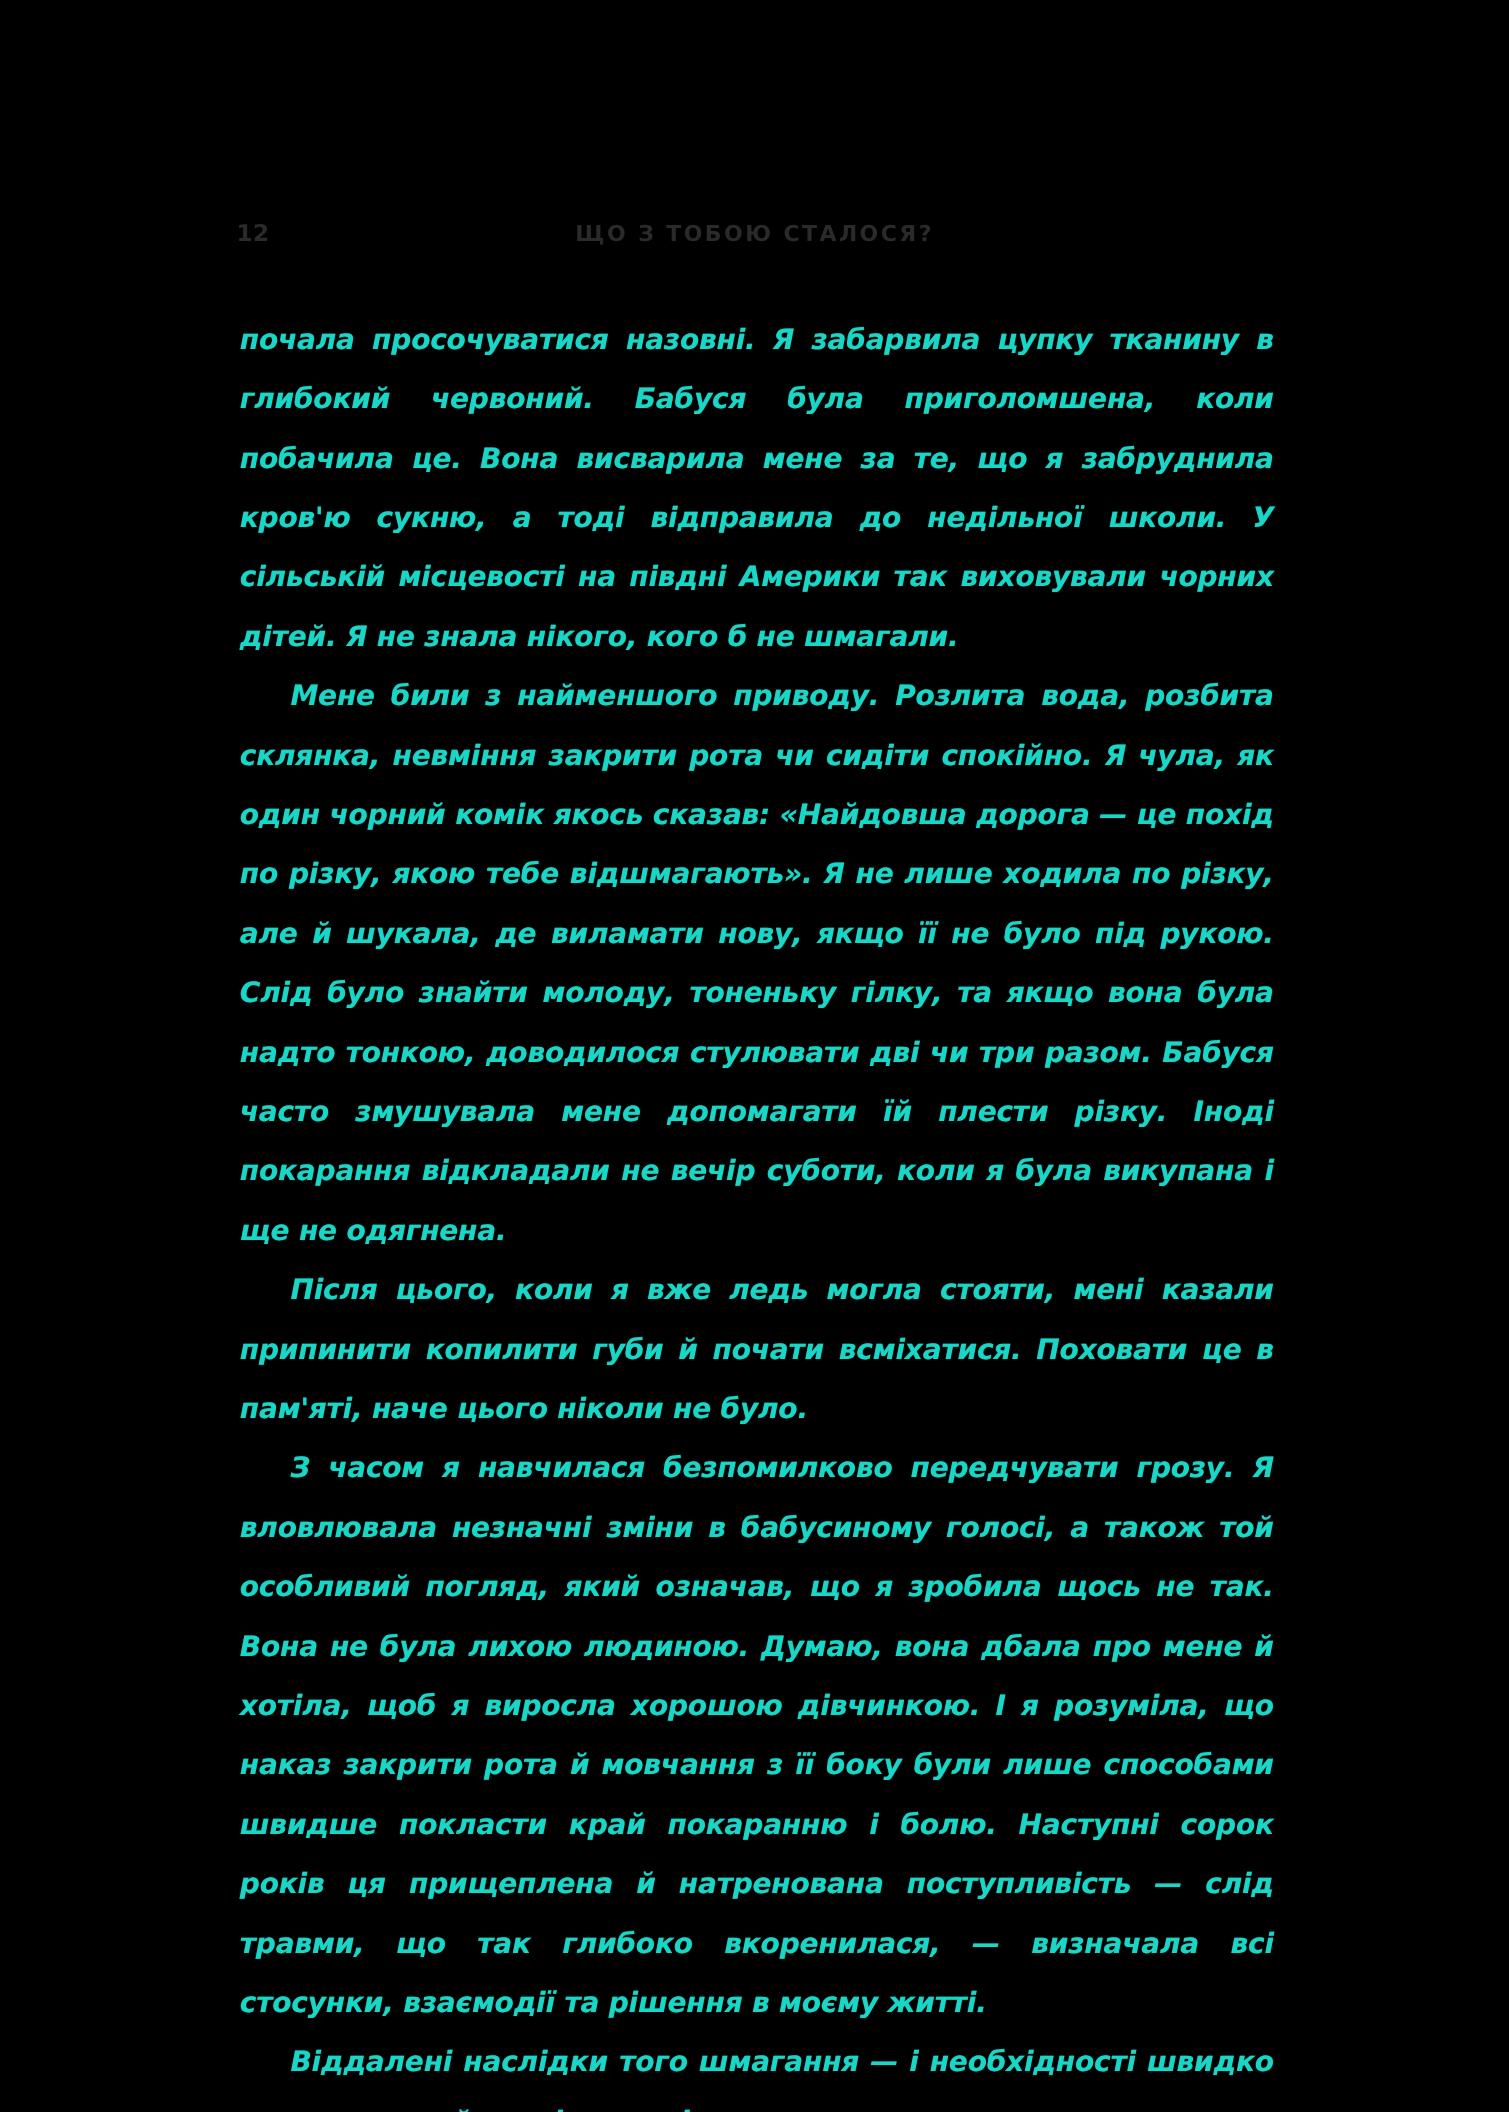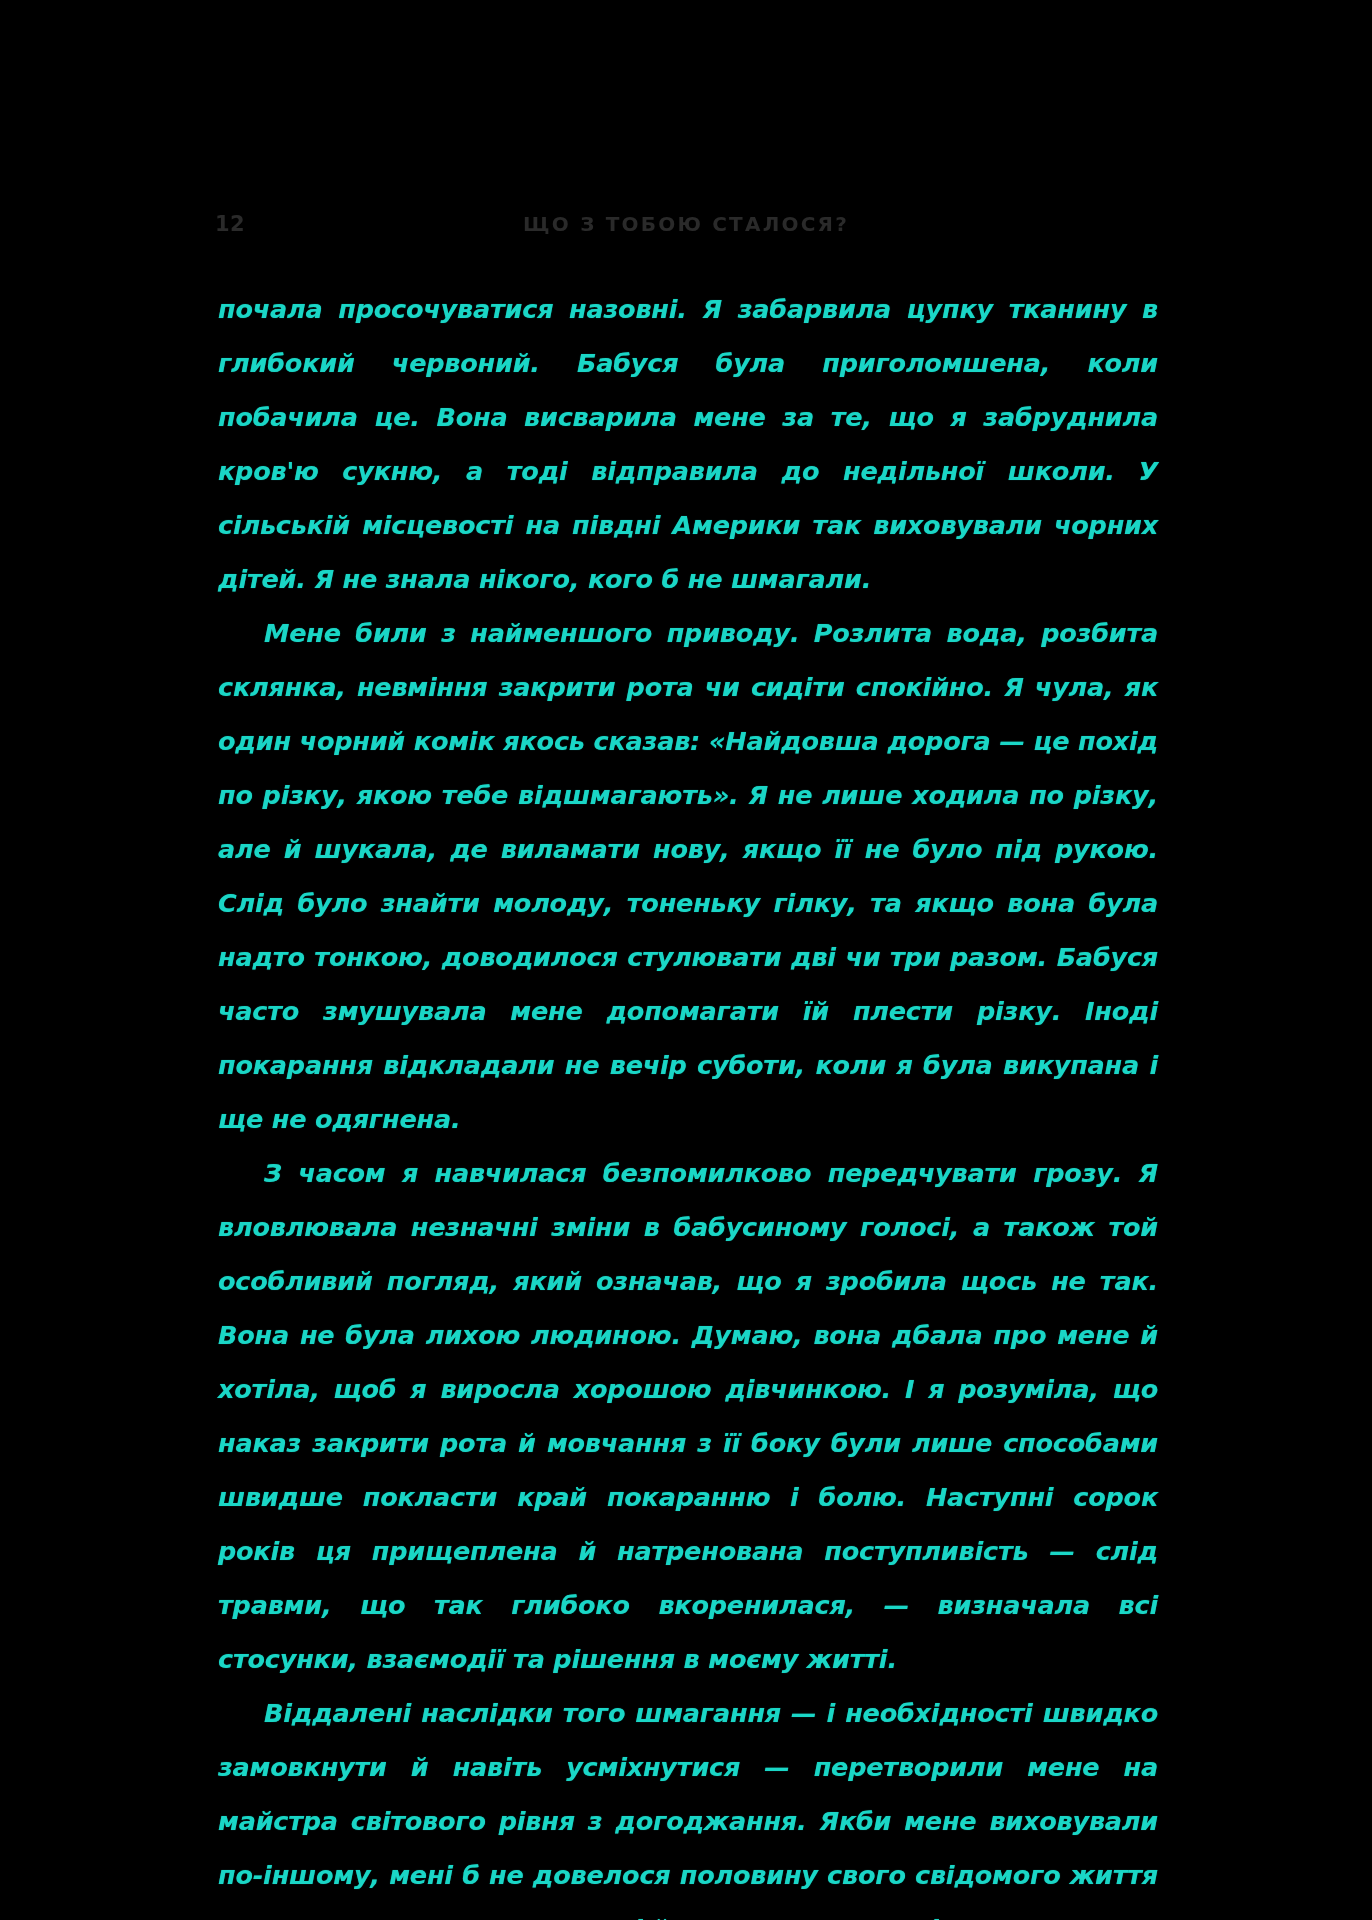--- a/index.html
+++ b/index.html
@@ -39,21 +39,20 @@
   }
   .head-title {
     flex: 1;
     text-align: center;
     font-size: 20px;
     font-weight: 700;
     letter-spacing: 2.2px;
     color: #2a2a2a;
     text-transform: uppercase;
     margin-left: -120px;
-    margin-top: 12px;
   }
   .body-col {
     position: absolute;
     top: 282px;
     left: 218px;
     width: 940px;
   }
   p.para {
     margin: 0;
     font-family: "DejaVu Sans", sans-serif;
@@ -80,17 +79,18 @@
 <div class="page">
 
   <div class="running-head">
     <span class="folio">12</span>
     <span class="head-title">ЩО З ТОБОЮ СТАЛОСЯ?</span>
   </div>
 
   <div class="body-col crisp">
     <p class="para">почала просочуватися назовні. Я забарвила цупку тканину в глибокий червоний. Бабуся була приголомшена, коли побачила це. Вона висварила мене за те, що я забруднила кров'ю сукню, а тоді відправила до недільної школи. У сільській місцевості на півдні Америки так виховували чорних дітей. Я не знала нікого, кого б не шмагали.</p>
     <p class="para indent">Мене били з найменшого приводу. Розлита вода, розбита склянка, невміння закрити рота чи сидіти спокійно. Я чула, як один чорний комік якось сказав: «Найдовша дорога — це похід по різку, якою тебе відшмагають». Я не лише ходила по різку, але й шукала, де виламати нову, якщо її не було під рукою. Слід було знайти молоду, тоненьку гілку, та якщо вона була надто тонкою, доводилося стулювати дві чи три разом. Бабуся часто змушувала мене допомагати їй плести різку. Іноді покарання відкладали не вечір суботи, коли я була викупана і ще не одягнена.</p>
+    <p class="para indent">Після цього, коли я вже ледь могла стояти, мені казали припинити копилити губи й почати всміхатися. Поховати це в пам'яті, наче цього ніколи не було.</p>
     <p class="para indent">З часом я навчилася безпомилково передчувати грозу. Я вловлювала незначні зміни в бабусиному голосі, а також той особливий погляд, який означав, що я зробила щось не так. Вона не була лихою людиною. Думаю, вона дбала про мене й хотіла, щоб я виросла хорошою дівчинкою. І я розуміла, що наказ закрити рота й мовчання з її боку були лише способами швидше покласти край покаранню і болю. Наступні сорок років ця прищеплена й натренована поступливість — слід травми, що так глибоко вкорени­лася, — визначала всі стосунки, взаємодії та рішення в моєму житті.</p>
     <p class="para indent">Віддалені наслідки того шмагання — і необхідності швидко замовкнути й навіть усміхнутися — перетворили мене на майстра світового рівня з догоджання. Якби мене виховували по-іншому, мені б не довелося половину свого свідомого життя вчитися встановлювати межі й твердо казати «ні».</p>
   </div>
 
 </div>
 
 </body></html>

